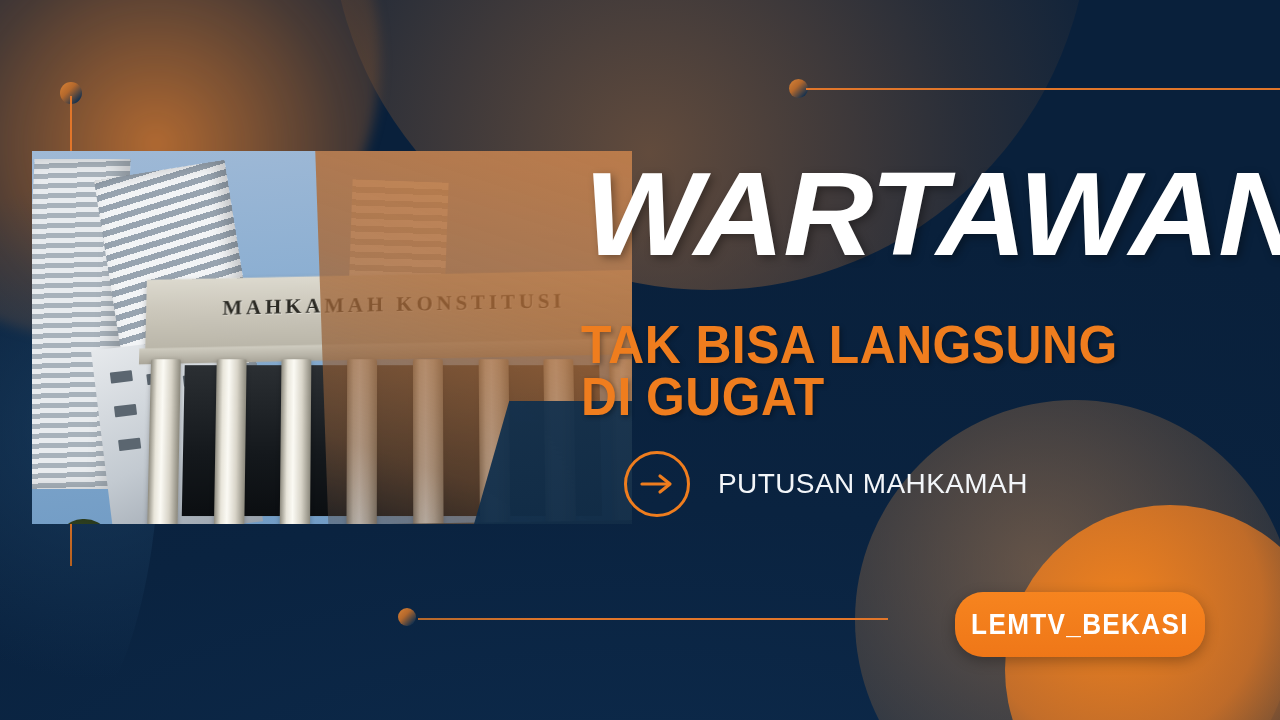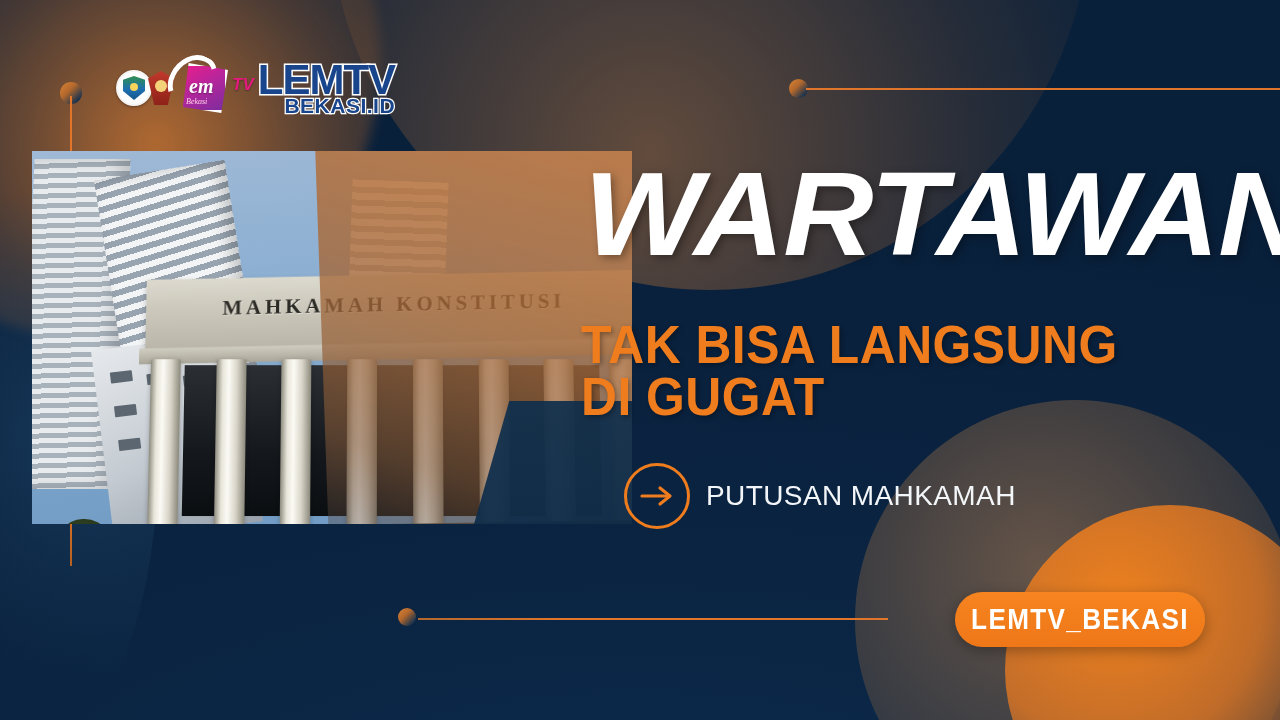--- a/index.html
+++ b/index.html
@@ -289,21 +289,21 @@
     letter-spacing:.5px;
     color:#ef7d1e;
     transform:scaleX(.94);
     transform-origin:left top;
     text-shadow:2px 2px 5px rgba(0,0,0,.32);
   }
   .title-sub span { display:block; }
 
   .kicker-row {
     position:absolute; left:40px; top:288px;
-    display:flex; align-items:center; gap:16px;margin-top:12px;
+    display:flex; align-items:center; gap:28px;
   }
   .arrow-circle {
     width:66px; height:66px; border-radius:50%;
     border:3px solid #ef7d1e;
     display:flex; align-items:center; justify-content:center;
     flex:none;
   }
   .arrow-circle svg { display:block; }
   .kicker-text {
     font-family:"Liberation Sans", sans-serif;
@@ -315,21 +315,21 @@
 
   
   .site-url {
     position:absolute; left:75px; top:607px;
     font-family:"Liberation Sans", sans-serif;
     font-size:22px; color:#e9eef4;
     letter-spacing:.2px;
   }
   .cta-pill {
     position:absolute; left:955px; top:592px;
-    width:250px; height:55px;
+    width:250px; height:65px;
     border-radius:28px;
     background:linear-gradient(180deg,#f6841f 0%,#ef7718 100%);
     display:flex; align-items:center; justify-content:center;
     box-shadow:0 4px 14px rgba(0,0,0,.30);
   }
   .cta-pill span {
     font-family:"Liberation Sans Narrow","Liberation Sans", sans-serif;
     font-weight:700; font-size:29px;
     letter-spacing:1.5px;
     color:#ffffff;
@@ -386,37 +386,20 @@
         <div class="col"></div>
         <div class="col"></div>
       </div>
       <div class="plinth"></div>
     </div>
 
     <div class="photo-warm"></div>
     <div class="photo-navy"></div>
   </div>
 
-  <div class="logo-wrap">
-    <div class="emblem">
-      <div class="shield"></div>
-    </div>
-    <div class="cone"></div>
-    <div class="lem-mark">
-      <div class="blob"></div>
-      <div class="swoosh"></div>
-      <div class="em">em</div>
-      <div class="sub">Bekasi</div>
-    </div>
-    <div class="tv-badge">TV</div>
-    <div class="wordmark">
-      <span class="l1">LEMTV</span>
-      <span class="l2">BEKASI.ID</span>
-    </div>
-  </div>
 
   <div class="headline">
     <div class="title-main">WARTAWAN</div>
     <div class="title-sub">
       <span>TAK BISA LANGSUNG</span>
       <span>DI GUGAT</span>
     </div>
 
     <div class="kicker-row">
       <div class="arrow-circle">

